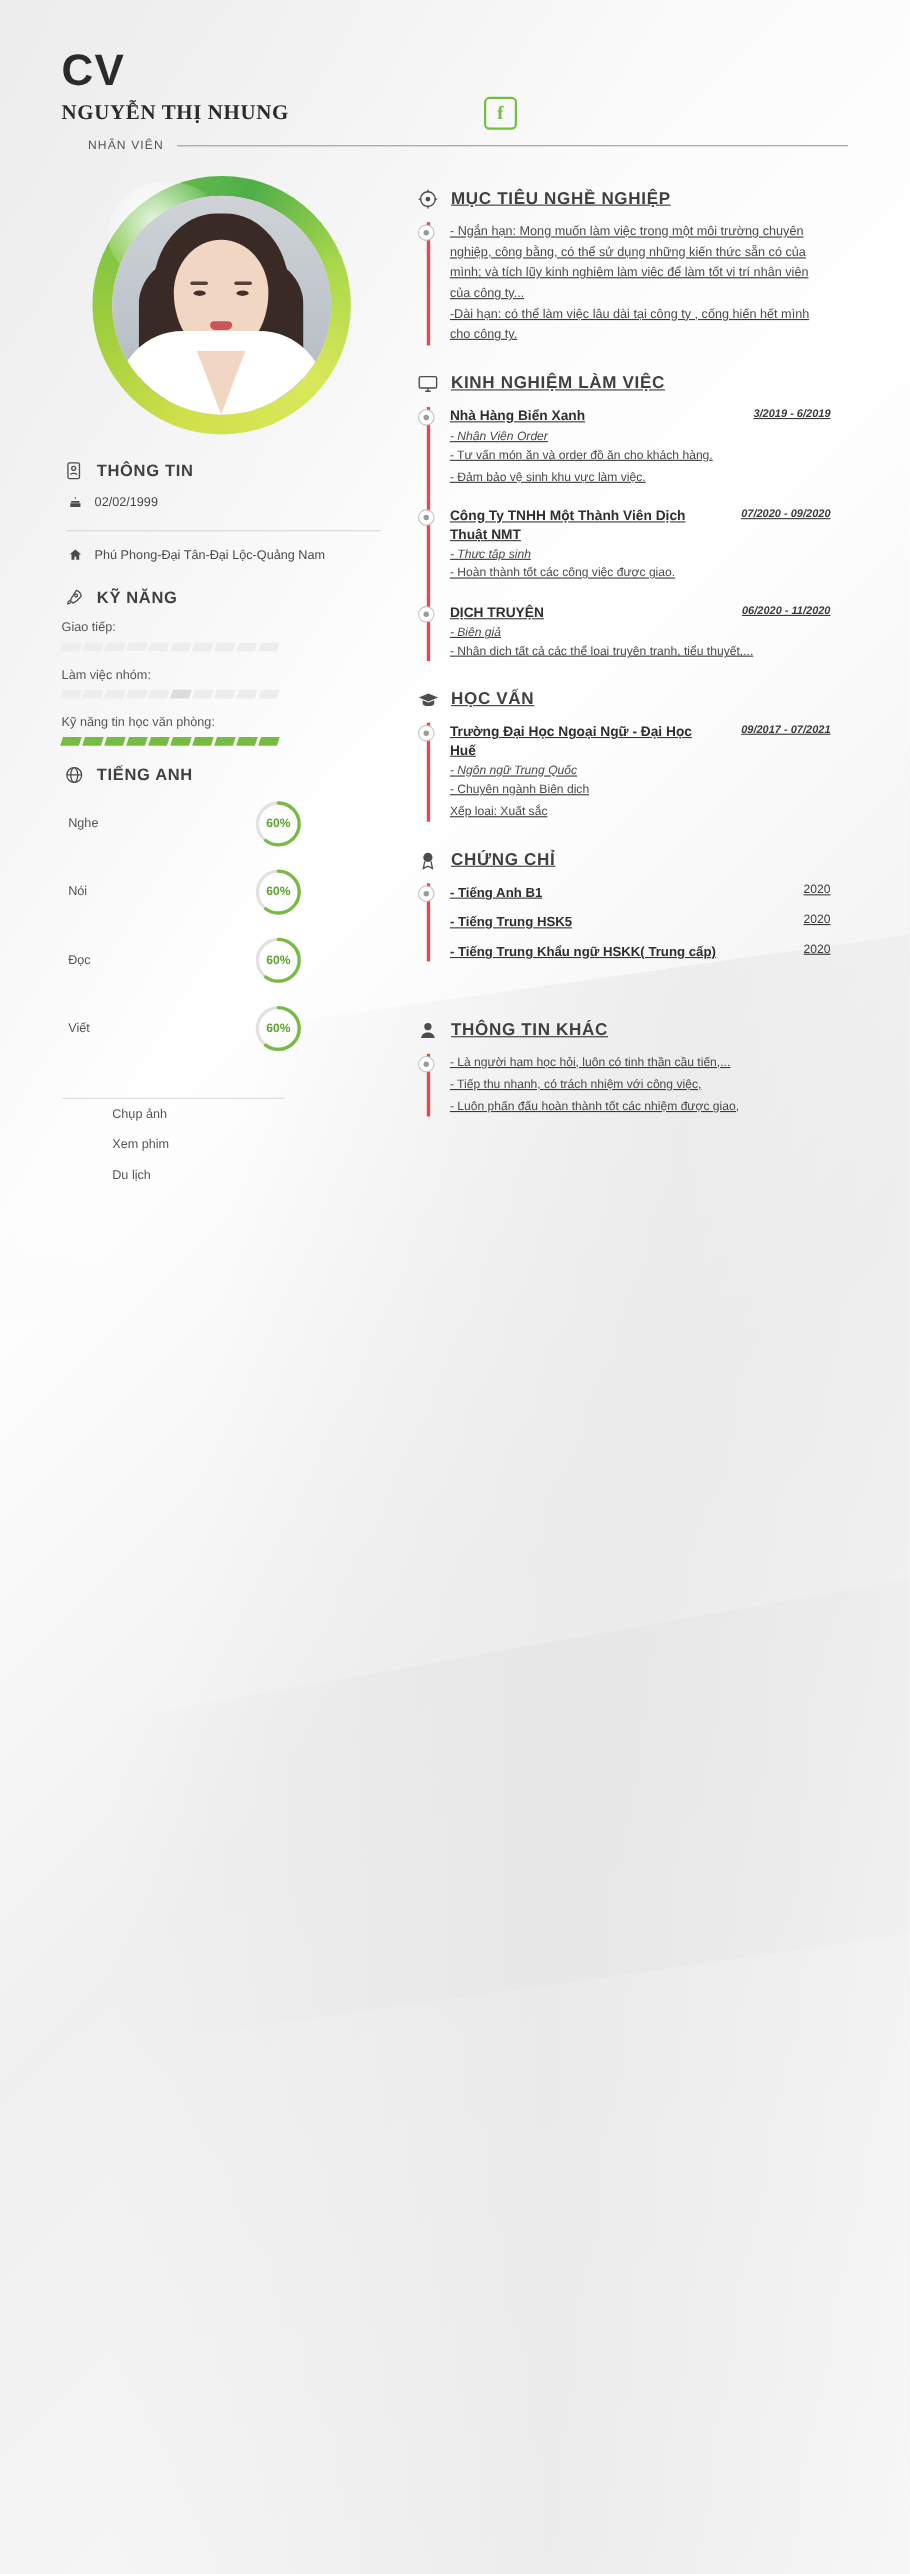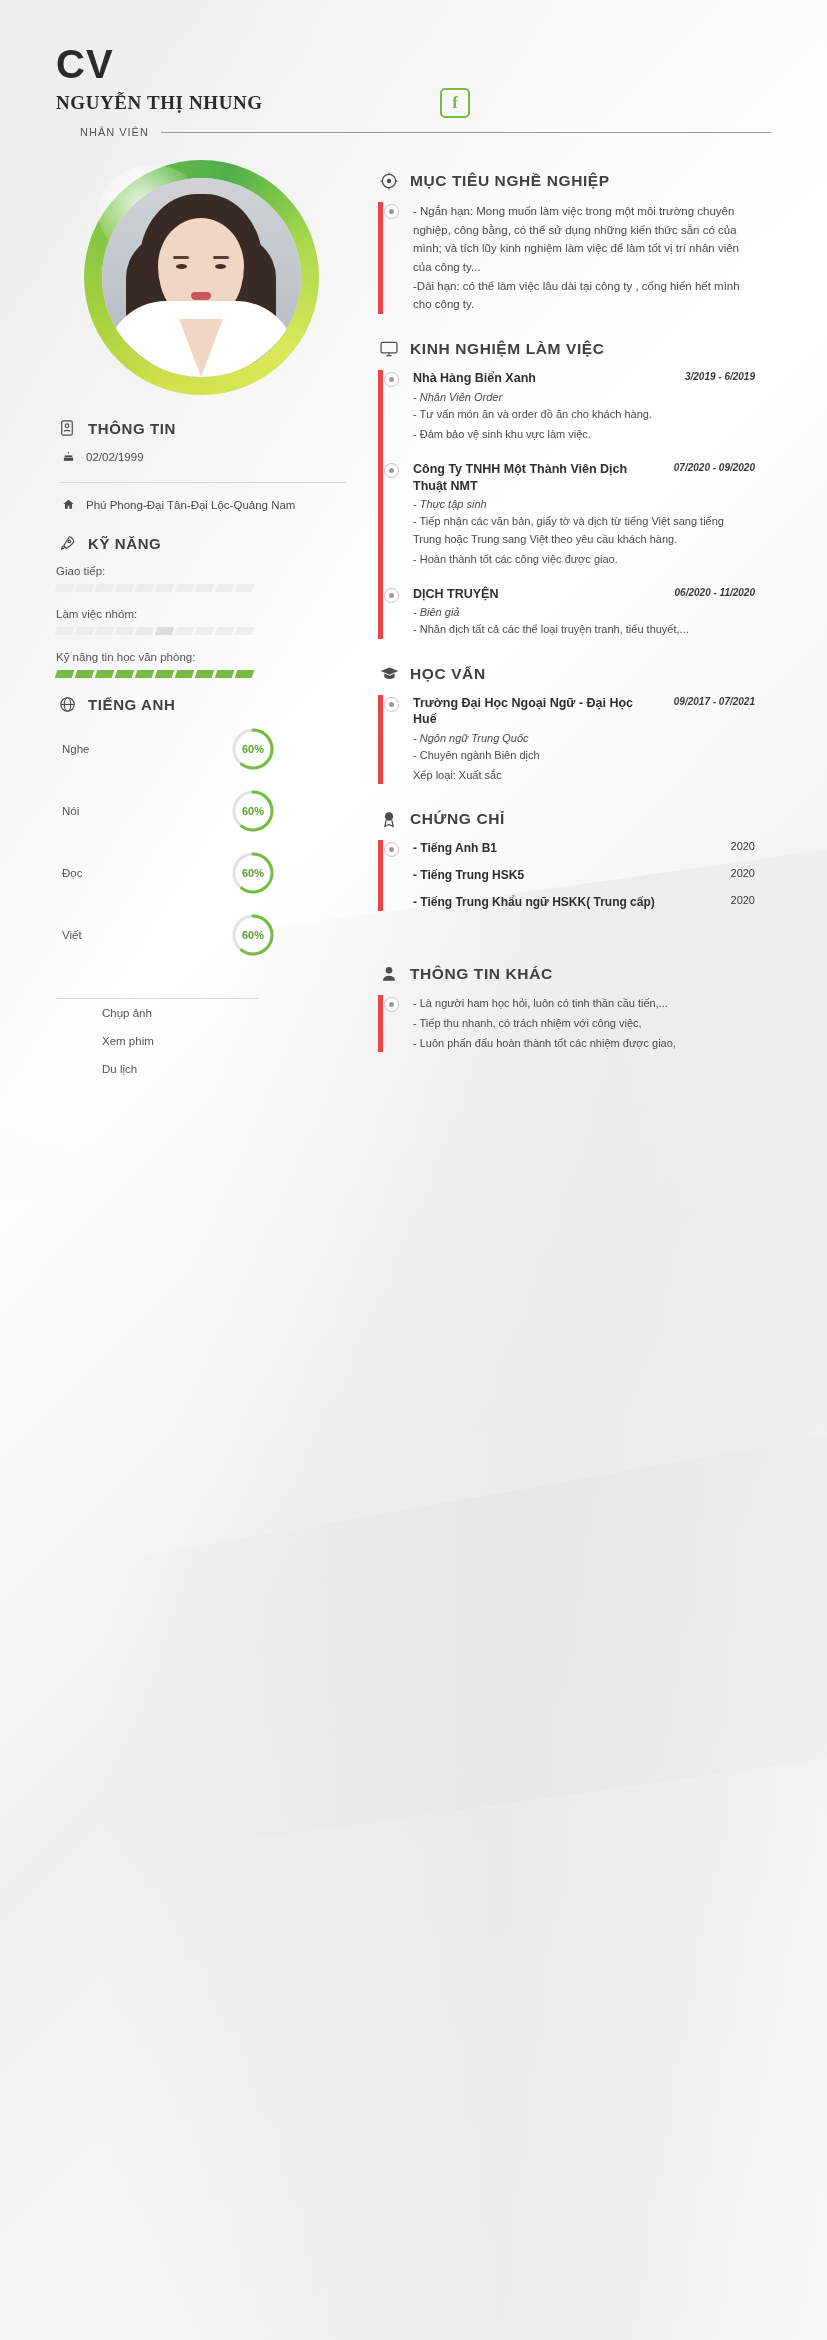--- a/index.html
+++ b/index.html
@@ -109,20 +109,21 @@
   .col-left {
     width: 320px;
     flex: none;
     padding: 0 14px 0 16px;
     box-sizing: border-box;
   }
   .col-right {
     flex: 1;
     padding: 22px 32px 0 18px;
     box-sizing: border-box;
+    text-decoration: underline;
   }
 
   
   .photo-wrap {
     position: relative;
     width: 235px;
     height: 235px;
     margin: 12px auto 22px auto;
   }
   .photo-ring {
@@ -354,22 +355,23 @@
   .hobby {
     font-size: 11.5px;
     color: #555;
     margin: 0 0 16px 46px;
   }
 
   
   .r-sec { margin-bottom: 24px; }
   .entries {
     position: relative;
-    padding-left: 30px;
-    border-left: 5px solid #ef4444;
+    margin-left: 10px;
+    padding-left: 18px;
+    border-left: 3px solid #ef4444;
   }
   .entry {
     position: relative;
     margin-bottom: 18px;
   }
   .entry:last-child { margin-bottom: 4px; }
   .dot {
     position: absolute;
     left: -29px;
     top: 2px;
@@ -692,21 +694,20 @@
             <div class="entry-line">- Đảm bảo vệ sinh khu vực làm việc.</div>
           </div>
 
           <div class="entry">
             <span class="dot"></span>
             <div class="entry-top">
               <div class="entry-title">Công Ty TNHH Một Thành Viên Dịch Thuật NMT</div>
               <div class="entry-date">07/2020 - 09/2020</div>
             </div>
             <div class="entry-sub">- Thực tập sinh</div>
-            <div class="entry-line">- Tiếp nhận các văn bản, giấy tờ và dịch từ tiếng Việt sang tiếng Trung hoặc Trung sang Việt theo yêu cầu khách hàng.</div>
             <div class="entry-line">- Hoàn thành tốt các công việc được giao.</div>
           </div>
 
           <div class="entry">
             <span class="dot"></span>
             <div class="entry-top">
               <div class="entry-title">DỊCH TRUYỆN</div>
               <div class="entry-date">06/2020 - 11/2020</div>
             </div>
             <div class="entry-sub">- Biên giả</div>

